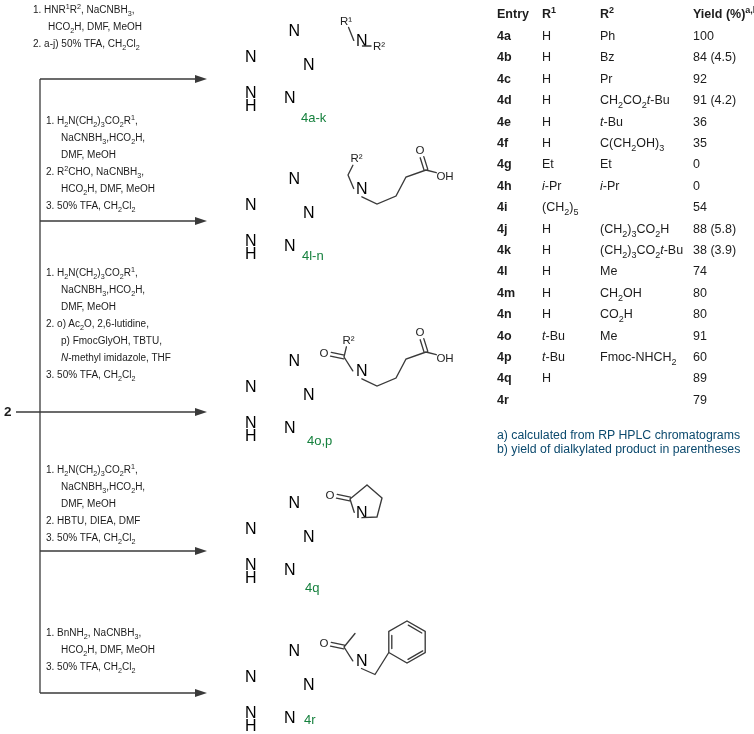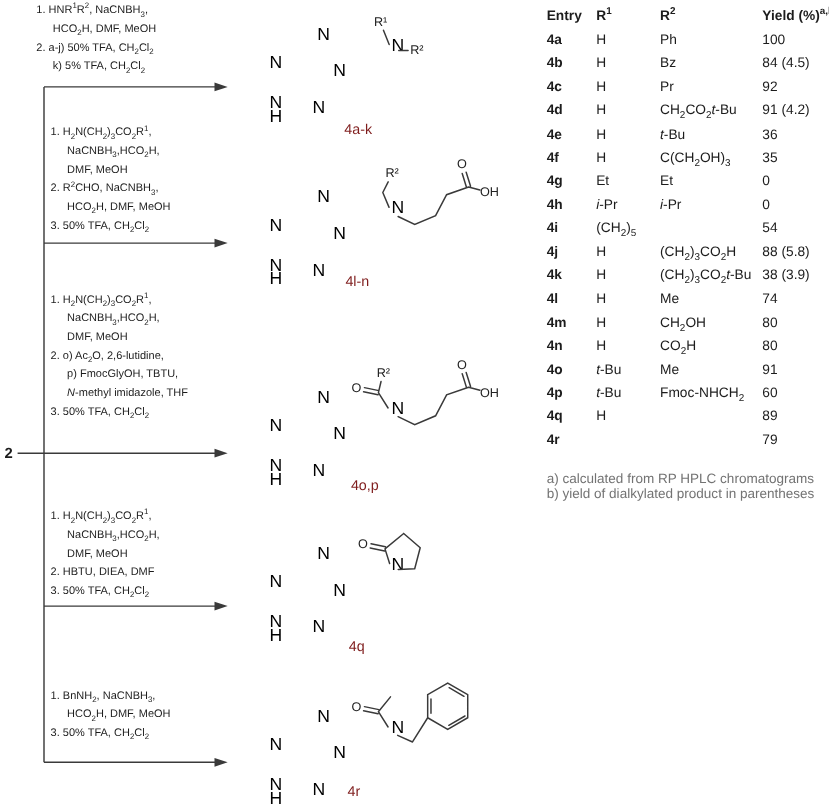--- a/index.html
+++ b/index.html
@@ -14,28 +14,28 @@
   
   .connectors{position:absolute;left:0;top:0;pointer-events:none;}
   .connectors path{stroke:#3a3a3a;stroke-width:1.3;fill:none;}
   .connectors path.head{fill:#3a3a3a;stroke:none;}
   .startlbl{position:absolute;left:4px;top:404px;font-size:13.5px;font-weight:bold;}
   
   .struct{position:absolute;width:230px;height:140px;overflow:visible;}
   .struct path{stroke:#3a3a3a;stroke-width:1.35;fill:none;stroke-linecap:round;}
   .struct text{font:11.5px "Liberation Sans","DejaVu Sans",sans-serif;fill:#222;
                text-anchor:middle;dominant-baseline:central;}
-  .plabel{position:absolute;font-size:13px;color:#7f1d1d;white-space:nowrap;margin-left:12px;}
+  .plabel{position:absolute;font-size:13px;color:#15803d;white-space:nowrap;}
   
   .rtable{position:absolute;left:497px;top:4px;display:grid;
           grid-template-columns:45px 58px 93px 61px;grid-auto-rows:21.4px;
           font-size:12.5px;white-space:nowrap;align-items:center;}
   .rtable .th{font-weight:bold;height:23px;line-height:23px;}
   .rtable .entry{font-weight:bold;}
-  .fnotes{position:absolute;left:497px;top:429px;font-size:12.3px;line-height:13.8px;color:#737373;}
+  .fnotes{position:absolute;left:497px;top:429px;font-size:12.3px;line-height:13.8px;color:#0c4a6e;}
 </style>
 </head>
 <body>
 
 <div class="page">
 
   <svg width="0" height="0" style="position:absolute" aria-hidden="true">
     <defs>
       <g id="core-tricycle">
         <path d="M33,77 L52,66 M52,66 L65.4,73.8 M71,83.5 L71,99 M71,99 L57.6,106.8 M46.4,106.8 L33,99 M33,99 L33,77
@@ -68,21 +68,20 @@
     <path d="M40,693 L196,693"></path>
     <path class="head" d="M207,693 L195,689 L195,697 Z"></path>
   </svg>
 
   <div class="startlbl">2</div>
 
   <div class="cond" style="left:33px;top:1px">
     <div class="ln">1. HNR<sup>1</sup>R<sup>2</sup>, NaCNBH<sub>3</sub>,</div>
     <div class="ln i1">HCO<sub>2</sub>H, DMF, MeOH</div>
     <div class="ln">2. a-j) 50% TFA, CH<sub>2</sub>Cl<sub>2</sub></div>
-    <div class="ln i1">k) 5% TFA, CH<sub>2</sub>Cl<sub>2</sub></div>
   </div>
 
   <div class="cond" style="left:46px;top:112px">
     <div class="ln">1. H<sub>2</sub>N(CH<sub>2</sub>)<sub>3</sub>CO<sub>2</sub>R<sup>1</sup>,</div>
     <div class="ln i1">NaCNBH<sub>3</sub>,HCO<sub>2</sub>H,</div>
     <div class="ln i1">DMF, MeOH</div>
     <div class="ln">2. R<sup>2</sup>CHO, NaCNBH<sub>3</sub>,</div>
     <div class="ln i1">HCO<sub>2</sub>H, DMF, MeOH</div>
     <div class="ln">3. 50% TFA, CH<sub>2</sub>Cl<sub>2</sub></div>
   </div>

